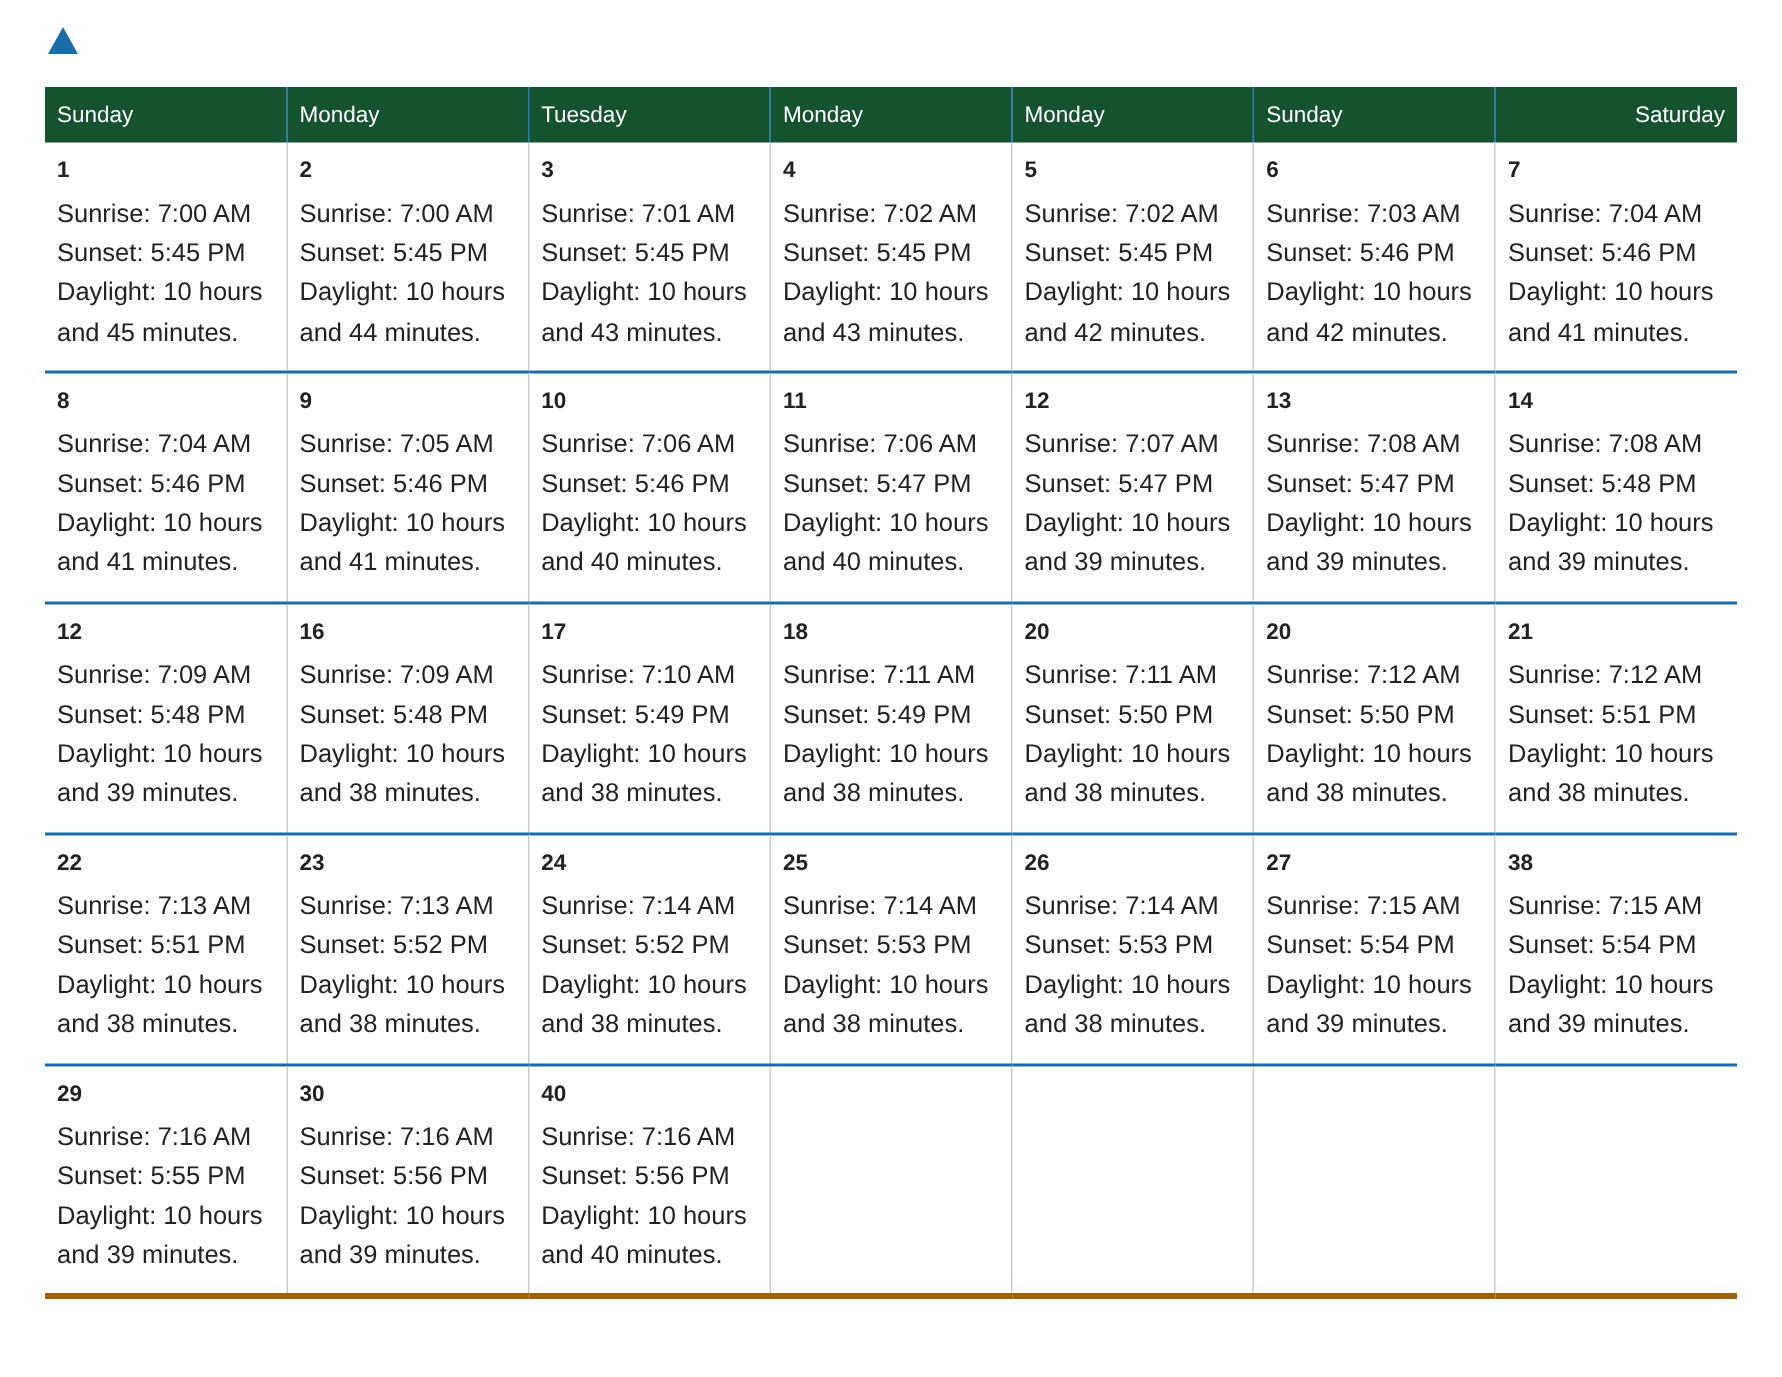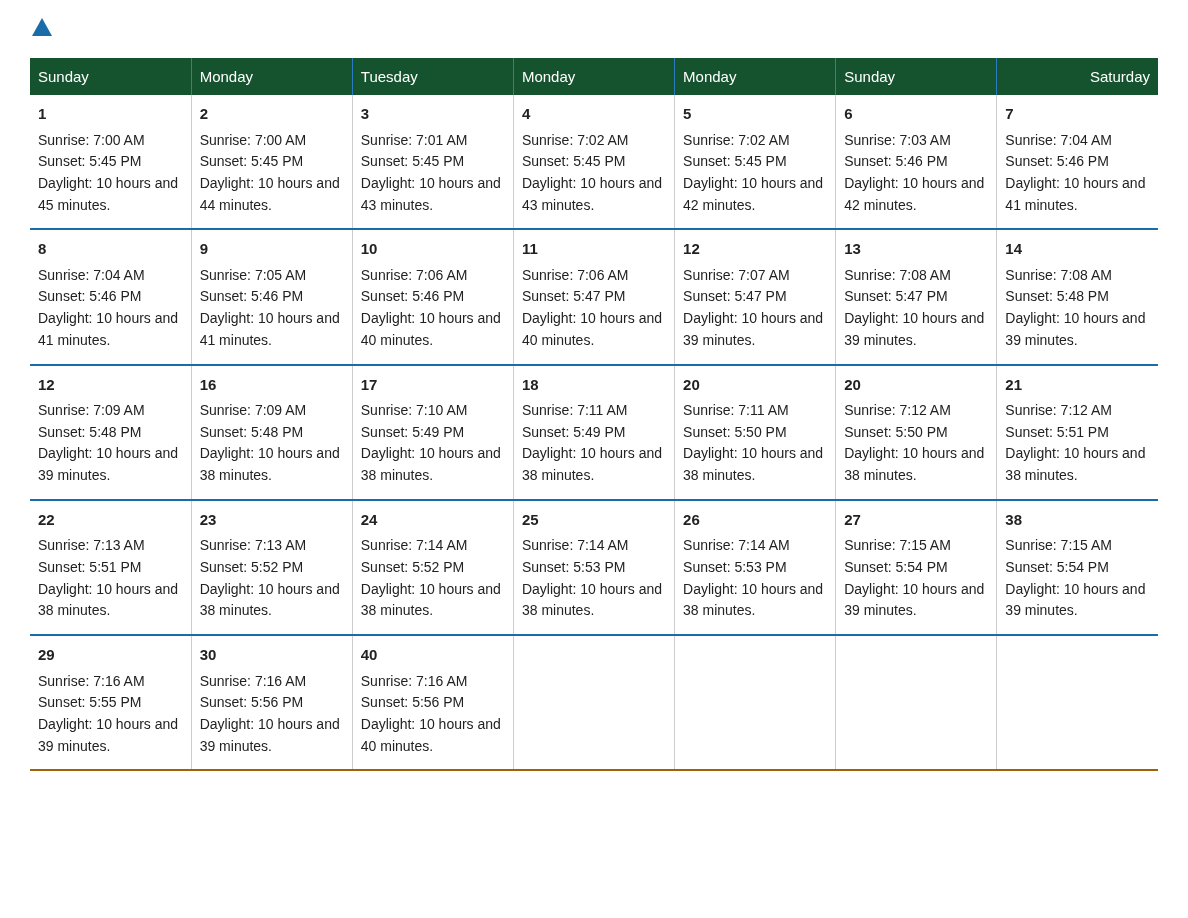--- a/index.html
+++ b/index.html
@@ -92,29 +92,29 @@
     tbody tr td:last-child {
       border-right: none;
     }
     .day-num {
       font-size: 15px;
       font-weight: bold;
       display: block;
       margin-bottom: 4px;
     }
     .day-info {
-      font-size: 14px;
+      font-size: 17px;
       color: #222;
       line-height: 1.55;
     }
     .empty-cell {
       background: #fff;
     }
     tbody tr:last-child td {
-      border-bottom: 2px solid #a16207;
+      border-bottom: 4px solid #a16207;
     }
   </style>
 </head>
 <body>
 
 <div class="header">
   <div class="logo-wrapper">
     <div class="logo-row1">
       <span class="logo-text-general"></span>
       <span class="logo-triangle"></span>

